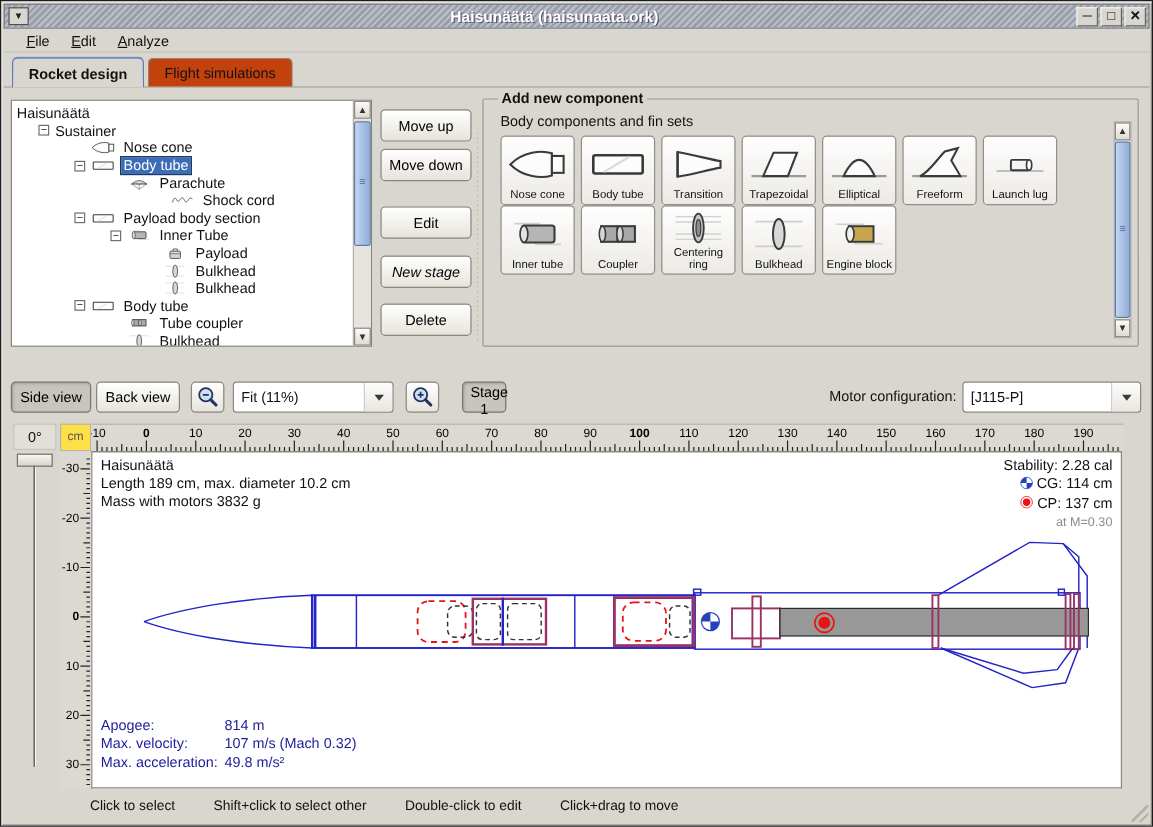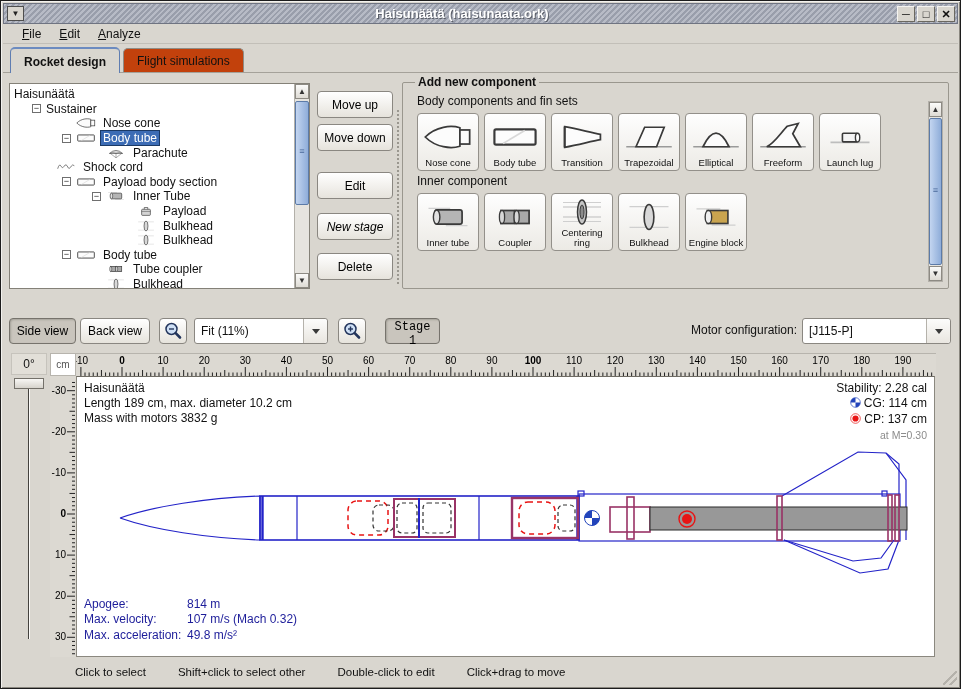--- a/index.html
+++ b/index.html
@@ -91,21 +91,21 @@
   .chev{width:0;height:0;border-left:4px solid transparent;border-right:4px solid transparent;
     border-top:5px solid #3a3a3a;}
   .vt-label{position:absolute;font-size:12px;}
   
   .rot-label{position:absolute;left:10px;top:352px;width:36px;height:22px;background:#e2dfd8;
     border:1px solid #c6c3bc;font-size:12px;display:flex;align-items:center;justify-content:center;}
   .slider-track{position:absolute;left:27px;top:380px;width:2px;height:258px;background:#44423e;
     border-right:1px solid #fbfaf8;}
   .slider-handle{position:absolute;left:13px;top:377px;width:30px;height:11px;
     background:linear-gradient(#f8f7f4,#d6d3cc);border:1px solid #74716a;}
-  .unit-box{position:absolute;left:49px;top:352px;width:26px;height:23px;background:#ffffff;
+  .unit-box{position:absolute;left:49px;top:352px;width:26px;height:23px;background:#fde047;
     border:1px solid #b7b4ad;font-size:10px;color:#555;display:flex;align-items:center;justify-content:center;}
   .hruler{position:absolute;left:75px;top:352px;width:860px;height:23px;background:#dcd9d2;
     border-top:1px solid #b7b4ad;}
   .vruler{position:absolute;left:49px;top:375px;width:26px;height:281px;background:#dcd9d2;}
   .canvas{position:absolute;left:75px;top:375px;width:859px;height:281px;background:#fff;
     border:1px solid #8b887f;border-top:1px solid #6f6c64;}
   .canvas svg.rocket{position:absolute;left:0;top:0;}
   .fig-info{position:absolute;left:7px;top:4px;font-size:12px;line-height:15px;}
   .fig-stab{position:absolute;right:7px;top:4px;font-size:12px;line-height:15px;text-align:right;}
   .fig-stab .mach{color:#8c8c8c;font-size:10.5px;}
@@ -249,21 +249,21 @@
         </div>
         <div class="tree-row" style="padding-left: 82px;">
           <span class="exp-spacer"></span>
           <span class="tree-ico">
             <svg width="24" height="14" viewBox="0 0 48 32">
               <use href="#sym-parachute"></use>
             </svg>
           </span>
           <span class="tree-label">Parachute</span>
         </div>
-        <div class="tree-row" style="padding-left: 32px;">
+        <div class="tree-row" style="padding-left: 118px;">
           <span class="exp-spacer"></span>
           <span class="tree-ico">
             <svg width="24" height="14" viewBox="0 0 48 32">
               <use href="#sym-shockcord"></use>
             </svg>
           </span>
           <span class="tree-label">Shock cord</span>
         </div>
         <div class="tree-row" style="padding-left: 52px;">
           <span class="expander">−</span>
@@ -397,21 +397,20 @@
             </svg>
             <div class="lbl">Freeform</div>
           </div>
           <div class="comp-btn">
             <svg width="52" height="30" viewBox="0 0 48 32">
               <use href="#sym-launchlug"></use>
             </svg>
             <div class="lbl">Launch lug</div>
           </div>
         </div>
-        <div class="comp-label">Inner component</div>
         <div class="comp-row">
           <div class="comp-btn">
             <svg width="52" height="30" viewBox="0 0 48 32">
               <use href="#sym-innertube"></use>
             </svg>
             <div class="lbl">Inner tube</div>
           </div>
           <div class="comp-btn">
             <svg width="52" height="30" viewBox="0 0 48 32">
               <use href="#sym-coupler"></use>
@@ -463,21 +462,21 @@
       </span>
   </div>
   <div class="icon-btn" style="left:337px;top:317px;">
     <svg width="20" height="20" viewBox="0 0 20 20">
       <circle cx="8.5" cy="8" r="5.5" fill="#cfe0f5" stroke="#23355c" stroke-width="1.5"></circle>
       <line x1="12.7" y1="12.2" x2="17" y2="16.5" stroke="#23355c" stroke-width="2.6" stroke-linecap="round"></line>
       <line x1="6" y1="8" x2="11" y2="8" stroke="#23355c" stroke-width="1.4"></line>
       <line x1="8.5" y1="5.5" x2="8.5" y2="10.5" stroke="#23355c" stroke-width="1.4"></line>
     </svg>
   </div>
-  <button class="vt-btn pressed" style="left:384px;top:317px;width:55px;font-family:Liberation Mono, monospace;">Stage 1</button>
+  <button class="vt-btn pressed" style="left:384px;top:317px;width:37px;">Stage 1</button>
   <div class="vt-label" style="left:690px;top:322px;">Motor configuration:</div>
   <div class="combo" style="left:801px;top:317px;width:149px;">
     <span class="cval">[J115-P]</span>
     <span class="arrow-box">
         <span class="chev"></span>
       </span>
   </div>
 
   <div class="rot-label">0°</div>
   <div class="slider-track"></div>

